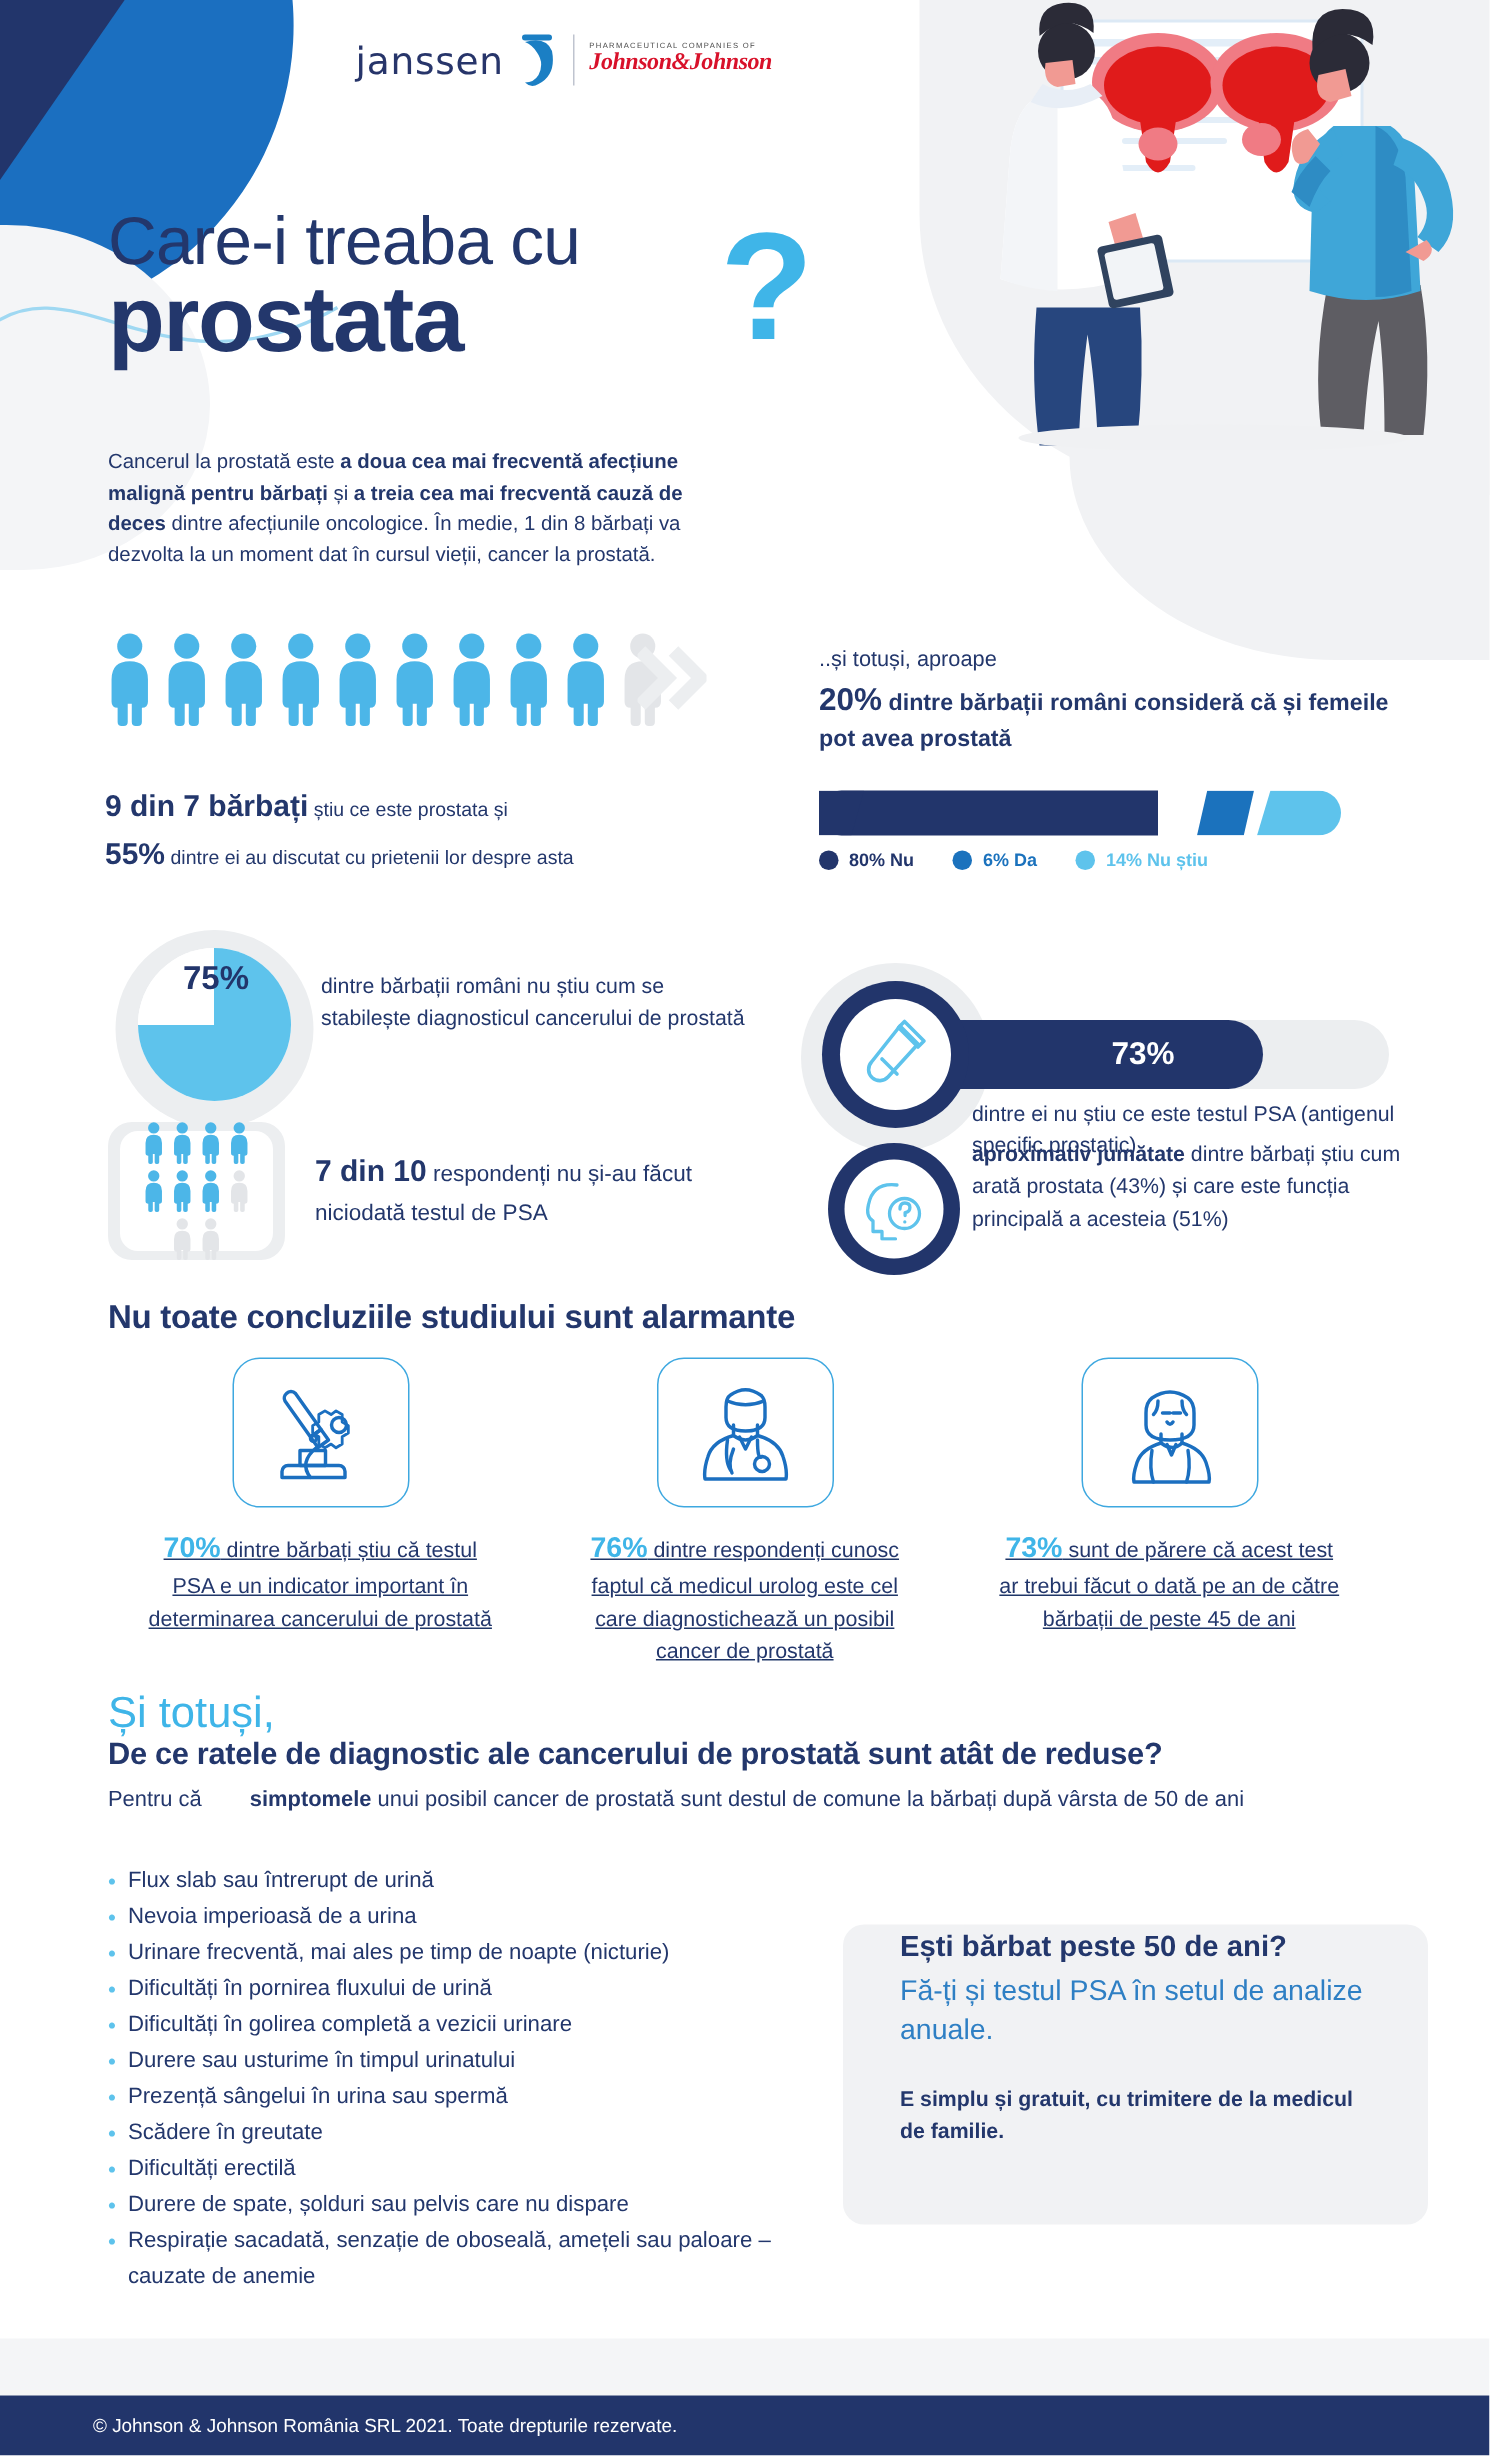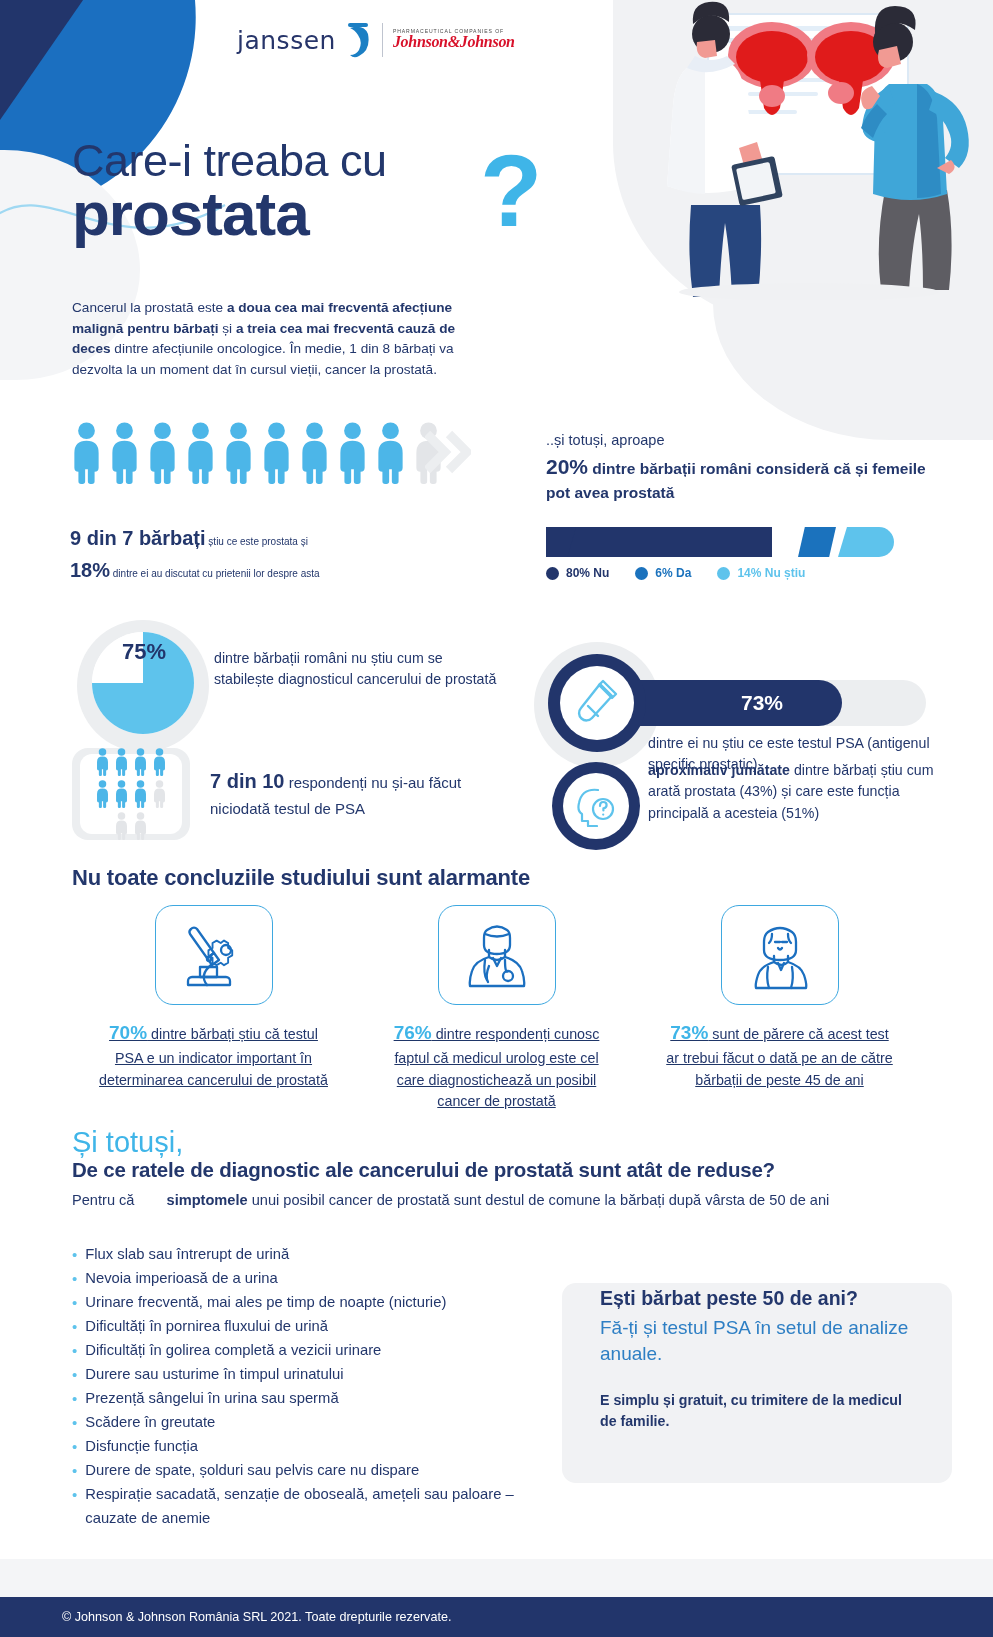--- a/index.html
+++ b/index.html
@@ -54,21 +54,21 @@
 
   .intro{position:absolute;left:72px;top:298px;width:420px;font-size:13.6px;line-height:1.52;color:#23376c;}
   .intro b{font-weight:bold;}
 
   
   .people-row{position:absolute;left:70px;top:422px;display:flex;gap:5px;}
   .chev{position:absolute;left:425px;top:430px;}
 
   .stat-9din10{position:absolute;left:70px;top:522px;width:420px;font-size:16.5px;line-height:1.62;color:#23376c;}
   .stat-9din10 .big{font-size:20px;font-weight:bold;}
-  .stat-9din10 .sm{font-size:10px;text-align:center;}
+  .stat-9din10 .sm{font-size:13px;text-align:center;}
 
   
   .r-intro{position:absolute;left:546px;top:432px;font-size:14.5px;color:#23376c;}
   .r-head{position:absolute;left:546px;top:452px;width:380px;font-size:15.5px;font-weight:bold;line-height:1.45;color:#23376c;}
   .r-head .pct{font-size:21px;font-weight:bold;}
 
   .segbar{position:absolute;left:546px;top:527px;width:348px;height:30px;}
   .seg{position:absolute;top:0;height:30px;}
   .seg-a{left:0;width:226px;background:#22356b;border-radius:15px 0 0 15px;}
   .seg-askew{left:218px;width:30px;height:30px;background:#22356b;clip-path:polygon(0 0,100% 0,72% 100%,0 100%);}
@@ -292,21 +292,21 @@
         </g>
       </svg>
     </div>
   <svg class="chev" width="46" height="44" viewBox="0 0 46 44">
     <path d="M2 4 L20 22 L2 40" fill="none" stroke="#eceef0" stroke-width="9" stroke-linejoin="miter"></path>
     <path d="M24 4 L42 22 L24 40" fill="none" stroke="#eceef0" stroke-width="9" stroke-linejoin="miter"></path>
   </svg>
 
   <p class="stat-9din10">
     <span class="big">9 din 7 bărbați</span><span class="sm"> știu ce este prostata și</span><br>
-    <span class="big">18%</span><span class="sm"> dintre ei au discutat cu prietenii lor despre asta</span>
+    <span class="big">55%</span><span class="sm"> dintre ei au discutat cu prietenii lor despre asta</span>
   </p>
 
   <div class="r-intro">..și totuși, aproape</div>
   <div class="r-head">
     <span class="pct">20%</span><span> dintre bărbații români consideră că și femeile pot avea prostată</span>
   </div>
 
   <div class="segbar">
     <div class="seg seg-a"></div>
     <div class="seg-askew"></div>
@@ -537,21 +537,21 @@
       <div class="sym">
         <span class="sym-dot">•</span>
         <span>Prezență sângelui în urina sau spermă</span>
       </div>
       <div class="sym">
         <span class="sym-dot">•</span>
         <span>Scădere în greutate</span>
       </div>
       <div class="sym">
         <span class="sym-dot">•</span>
-        <span>Disfuncție funcția</span>
+        <span>Dificultăți erectilă</span>
       </div>
       <div class="sym">
         <span class="sym-dot">•</span>
         <span>Durere de spate, șolduri sau pelvis care nu dispare</span>
       </div>
       <div class="sym">
         <span class="sym-dot">•</span>
         <span>Respirație sacadată, senzație de oboseală, amețeli sau paloare – cauzate de anemie</span>
       </div>
     </div>

